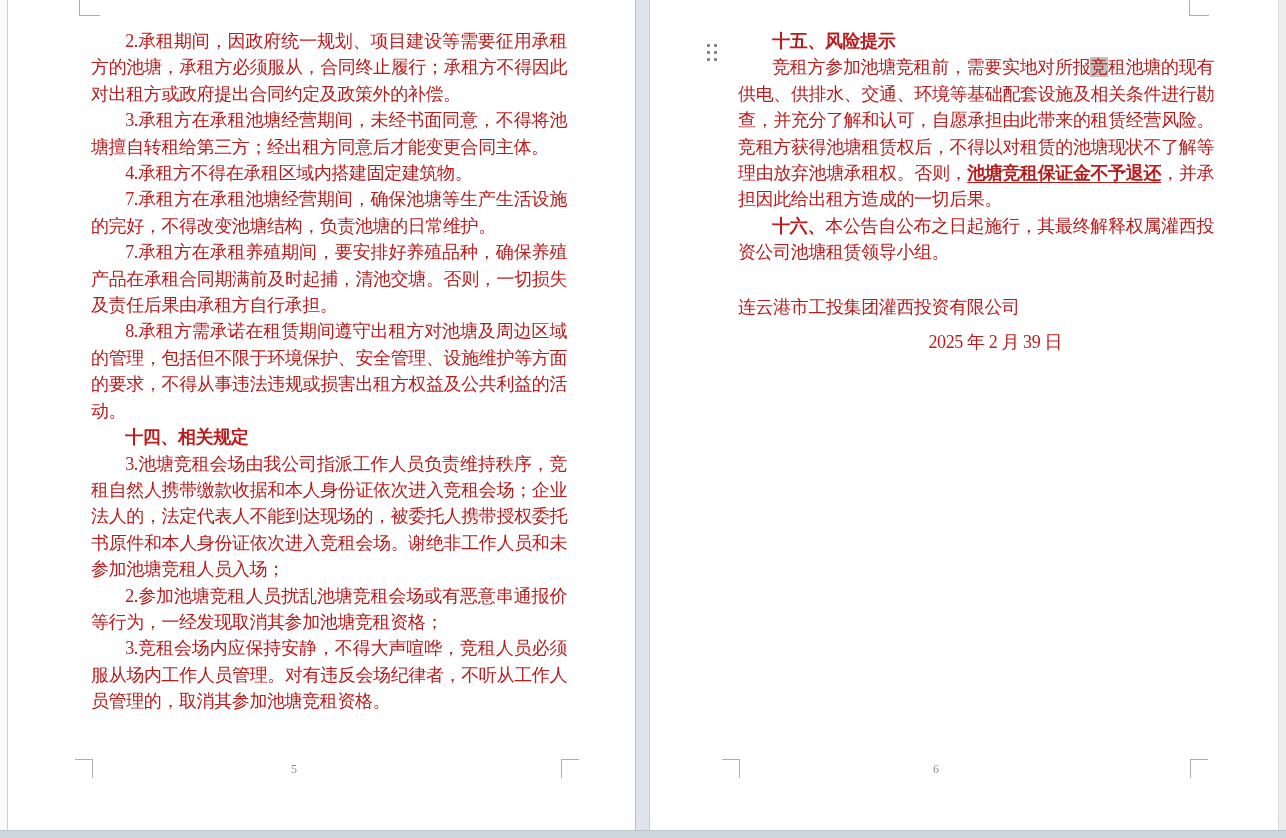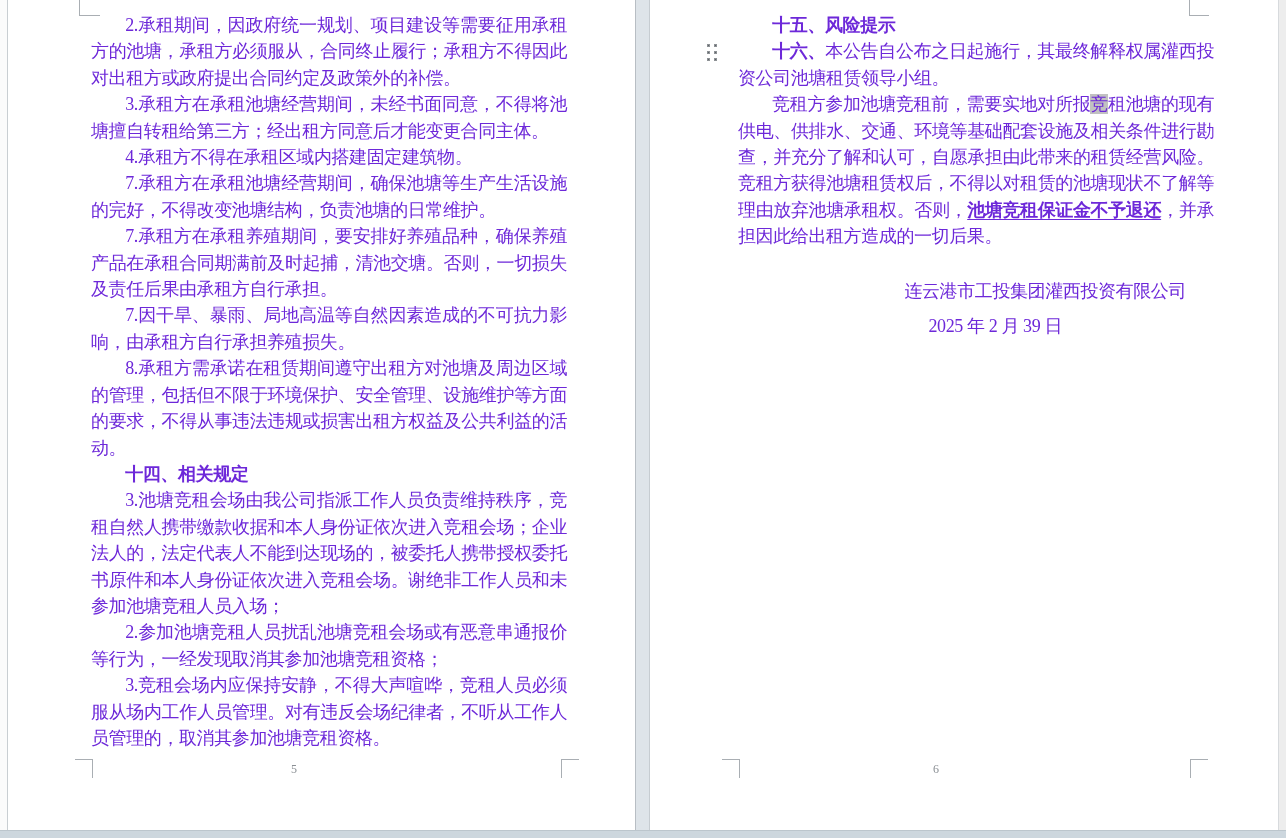--- a/index.html
+++ b/index.html
@@ -20,33 +20,33 @@
 
   
   .mark{position:absolute;pointer-events:none;}
   .mark.tl{left:71px;top:0;width:20px;height:15px;border-left:1px solid #a9aeb3;border-bottom:1px solid #a9aeb3;}
   .mark.tr{left:539px;top:0;width:19px;height:15px;border-left:1px solid #a9aeb3;border-bottom:1px solid #a9aeb3;}
   .mark.bl{left:67px;top:759px;width:17px;height:18px;border-top:1px solid #a9aeb3;border-right:1px solid #a9aeb3;}
   .mark.br{left:553px;top:759px;width:17px;height:18px;border-top:1px solid #a9aeb3;border-left:1px solid #a9aeb3;}
   .page.right .mark.bl{left:72px;}
   .page.right .mark.br{left:540px;}
 
-  .textblock{position:absolute;top:12px;width:476px;color:#6d28d9;
+  .textblock{position:absolute;top:28px;width:476px;color:#b91c1c;
              font-size:18px;line-height:26.4px;letter-spacing:-0.4px;
              text-align:justify;word-break:break-all;}
   .page.left  .textblock{left:83px;}
   .page.right .textblock{left:88px;}
 
   .para{margin:0;text-indent:1.9em;}
   .heading{margin:0;text-indent:1.9em;font-weight:bold;}
   .bold-underline{font-weight:bold;text-decoration:underline;text-underline-offset:3px;}
   .lead-bold{font-weight:bold;}
   .hl{background:#c1c1c1;}
 
-  .sig-line{margin:28px 0 0 0;text-align:right;padding-right:28px;text-indent:0;}
+  .sig-line{margin:28px 0 0 0;text-align:left;padding-right:28px;text-indent:0;}
   .date-line{margin:9px 0 0 0;text-align:right;padding-right:152px;text-indent:0;}
 
   .page-number{position:absolute;top:762px;left:276px;width:20px;text-align:center;
                color:#8a8f94;font-size:12px;line-height:14px;letter-spacing:0;}
 
   
   .drag-handle{position:absolute;left:57px;top:44px;width:10px;height:17px;
                display:grid;grid-template-columns:3px 3px;grid-template-rows:3px 3px 3px;
                column-gap:4px;row-gap:4px;cursor:grab;}
   .drag-handle i{display:block;width:3px;height:3px;background:#5d6165;outline:1px solid #8d9195;outline-offset:-1px;}
@@ -62,21 +62,20 @@
     <div class="mark tl"></div>
     <div class="mark bl"></div>
     <div class="mark br"></div>
 
     <div class="textblock">
       <p class="para">2.承租期间，因政府统一规划、项目建设等需要征用承租方的池塘，承租方必须服从，合同终止履行；承租方不得因此对出租方或政府提出合同约定及政策外的补偿。</p>
       <p class="para">3.承租方在承租池塘经营期间，未经书面同意，不得将池塘擅自转租给第三方；经出租方同意后才能变更合同主体。</p>
       <p class="para">4.承租方不得在承租区域内搭建固定建筑物。</p>
       <p class="para">7.承租方在承租池塘经营期间，确保池塘等生产生活设施的完好，不得改变池塘结构，负责池塘的日常维护。</p>
       <p class="para">7.承租方在承租养殖期间，要安排好养殖品种，确保养殖产品在承租合同期满前及时起捕，清池交塘。否则，一切损失及责任后果由承租方自行承担。</p>
-      <p class="para">7.因干旱、暴雨、局地高温等自然因素造成的不可抗力影响，由承租方自行承担养殖损失。</p>
       <p class="para">8.承租方需承诺在租赁期间遵守出租方对池塘及周边区域的管理，包括但不限于环境保护、安全管理、设施维护等方面的要求，不得从事违法违规或损害出租方权益及公共利益的活动。</p>
       <p class="heading">十四、相关规定</p>
       <p class="para">3.池塘竞租会场由我公司指派工作人员负责维持秩序，竞租自然人携带缴款收据和本人身份证依次进入竞租会场；企业法人的，法定代表人不能到达现场的，被委托人携带授权委托书原件和本人身份证依次进入竞租会场。谢绝非工作人员和未参加池塘竞租人员入场；</p>
       <p class="para">2.参加池塘竞租人员扰乱池塘竞租会场或有恶意串通报价等行为，一经发现取消其参加池塘竞租资格；</p>
       <p class="para">3.竞租会场内应保持安静，不得大声喧哗，竞租人员必须服从场内工作人员管理。对有违反会场纪律者，不听从工作人员管理的，取消其参加池塘竞租资格。</p>
     </div>
 
     <div class="page-number">5</div>
   </div>
 
@@ -91,22 +90,22 @@
       <i></i>
         <i></i>
         <i></i>
         <i></i>
         <i></i>
         <i></i>
     </div>
 
     <div class="textblock">
       <p class="heading">十五、风险提示</p>
+      <p class="para"><span>竞租方参加池塘竞租前，需要实地对所报</span><span class="hl">竞</span><span>租池塘的现有供电、供排水、交通、环境等基础配套设施及相关条件进行勘查，并充分了解和认可，自愿承担由此带来的租赁经营风险。竞租方获得池塘租赁权后，不得以对租赁的池塘现状不了解等理由放弃池塘承租权。否则，</span><span class="bold-underline">池塘竞租保证金不予退还</span><span>，并承担因此给出租方造成的一切后果。</span></p>
       <p class="para"><span class="lead-bold">十六、</span><span>本公告自公布之日起施行，其最终解释权属灌西投资公司池塘租赁领导小组。</span></p>
-      <p class="para"><span>竞租方参加池塘竞租前，需要实地对所报</span><span class="hl">竞</span><span>租池塘的现有供电、供排水、交通、环境等基础配套设施及相关条件进行勘查，并充分了解和认可，自愿承担由此带来的租赁经营风险。竞租方获得池塘租赁权后，不得以对租赁的池塘现状不了解等理由放弃池塘承租权。否则，</span><span class="bold-underline">池塘竞租保证金不予退还</span><span>，并承担因此给出租方造成的一切后果。</span></p>
       <p class="para sig-line">连云港市工投集团灌西投资有限公司</p>
       <p class="para date-line">2025 年 2 月 39 日</p>
     </div>
 
     <div class="page-number">6</div>
   </div>
 
   <div class="right-sliver"></div>
   <div class="bottom-strip"></div>
 

